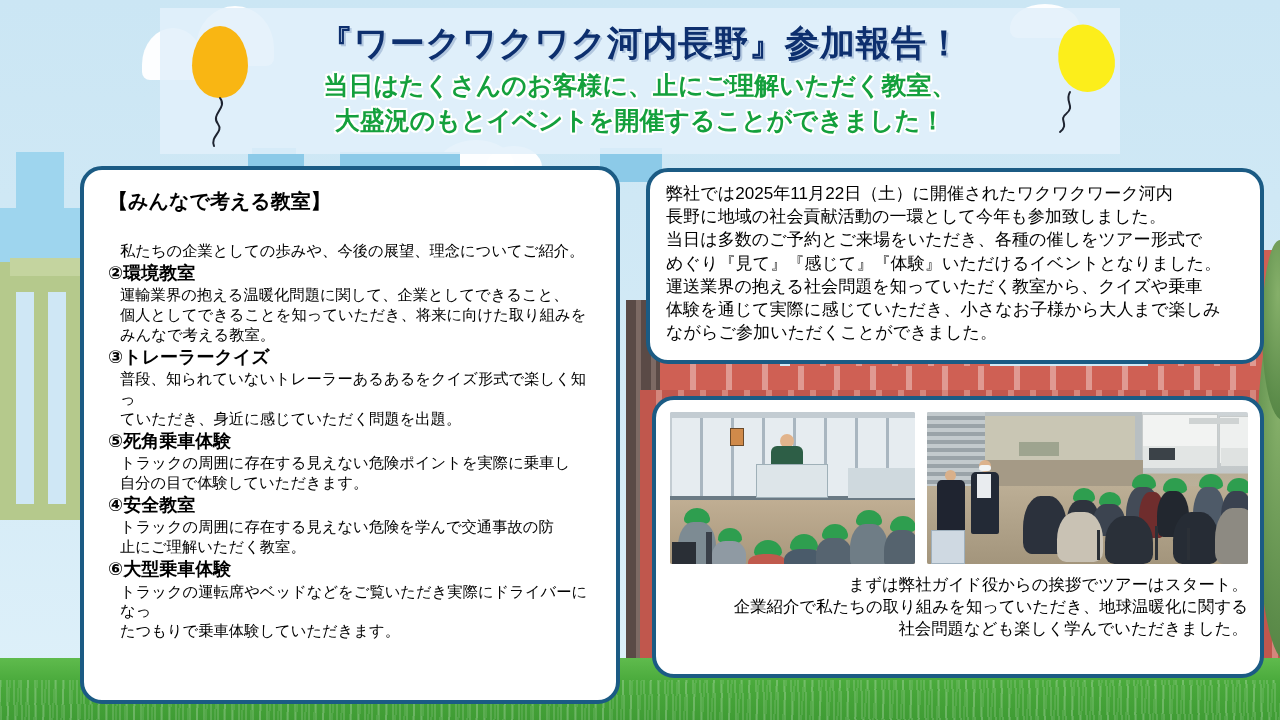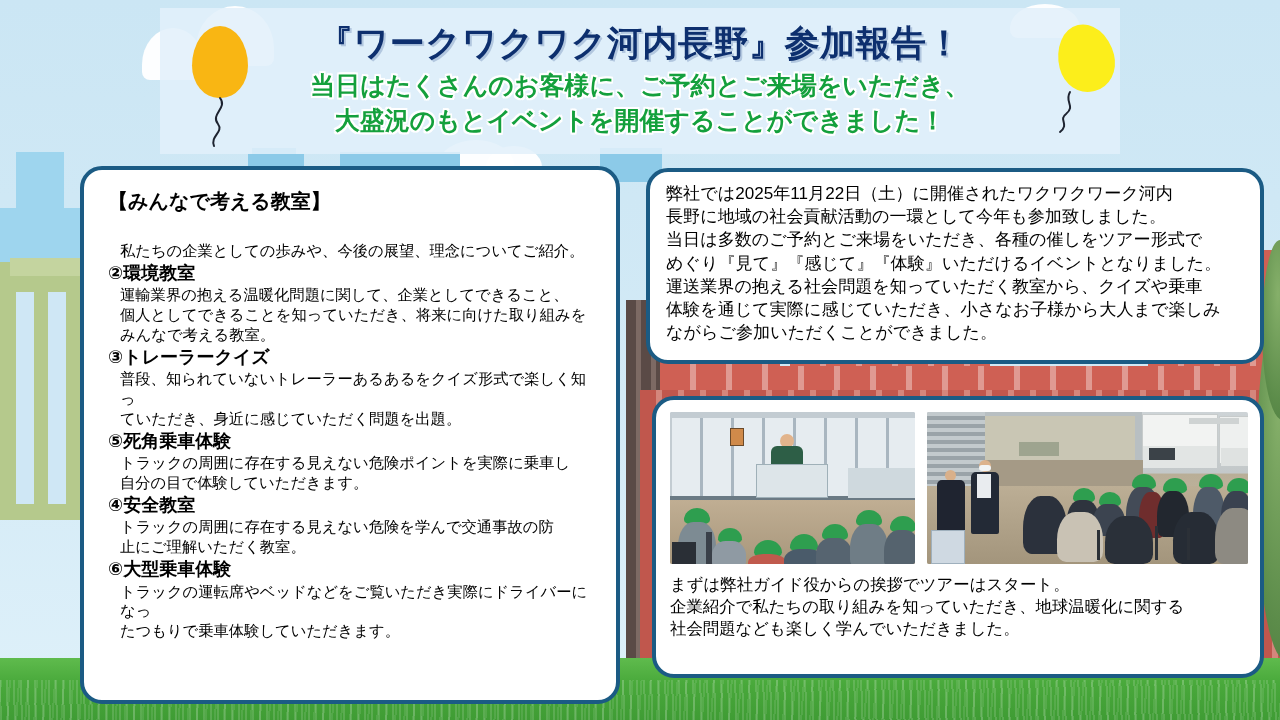--- a/index.html
+++ b/index.html
@@ -180,20 +180,21 @@
     font-size: 17.1px;
     color: #000;
     line-height: 1.36;
     white-space: pre-line;
   }
 
   #photo-panel {
     left: 652px; top: 396px;
     width: 612px; height: 282px;
     padding: 12px 12px 8px 14px;
+    text-align: right;
   }
   .photo-row {
     display: flex;
     gap: 12px;
     height: 152px;
   }
   .photo {
     border: 0;
     border-radius: 2px;
     overflow: hidden;
@@ -259,21 +260,21 @@
   <div class="brick-red2" style="left:1180px;top:250px;width:100px;height:80px;"></div>
 
   <div class="tree" style="left:1256px;top:300px;width:56px;height:360px;"></div>
   <div class="tree" style="left:1262px;top:240px;width:40px;height:180px;"></div>
 
   <div class="grass"></div>
   <div class="grass-blades"></div>
 
   <div class="banner">
     <div class="banner-title">『ワークワクワク河内長野』参加報告！</div>
-    <div class="banner-sub">当日はたくさんのお客様に、ご予約とご来場をいただき、</div>
+    <div class="banner-sub">当日はたくさんのお客様に、止にご理解いただく教室、</div>
     <div class="banner-sub" style="margin-top:2px">大盛況のもとイベントを開催することができました！</div>
   </div>
 
   <div class="balloon" style="left:192px;top:26px;width:56px;height:72px;">
     <div class="bulb" style="background:#f9b613;"></div>
     <svg width="40" height="50" viewBox="0 0 40 50">
       <path d="M28 0 C 36 10, 18 16, 26 26 C 32 34, 18 38, 22 48" stroke="#1d2330" stroke-width="2" fill="none" stroke-linecap="round"></path>
     </svg>
   </div>
 

